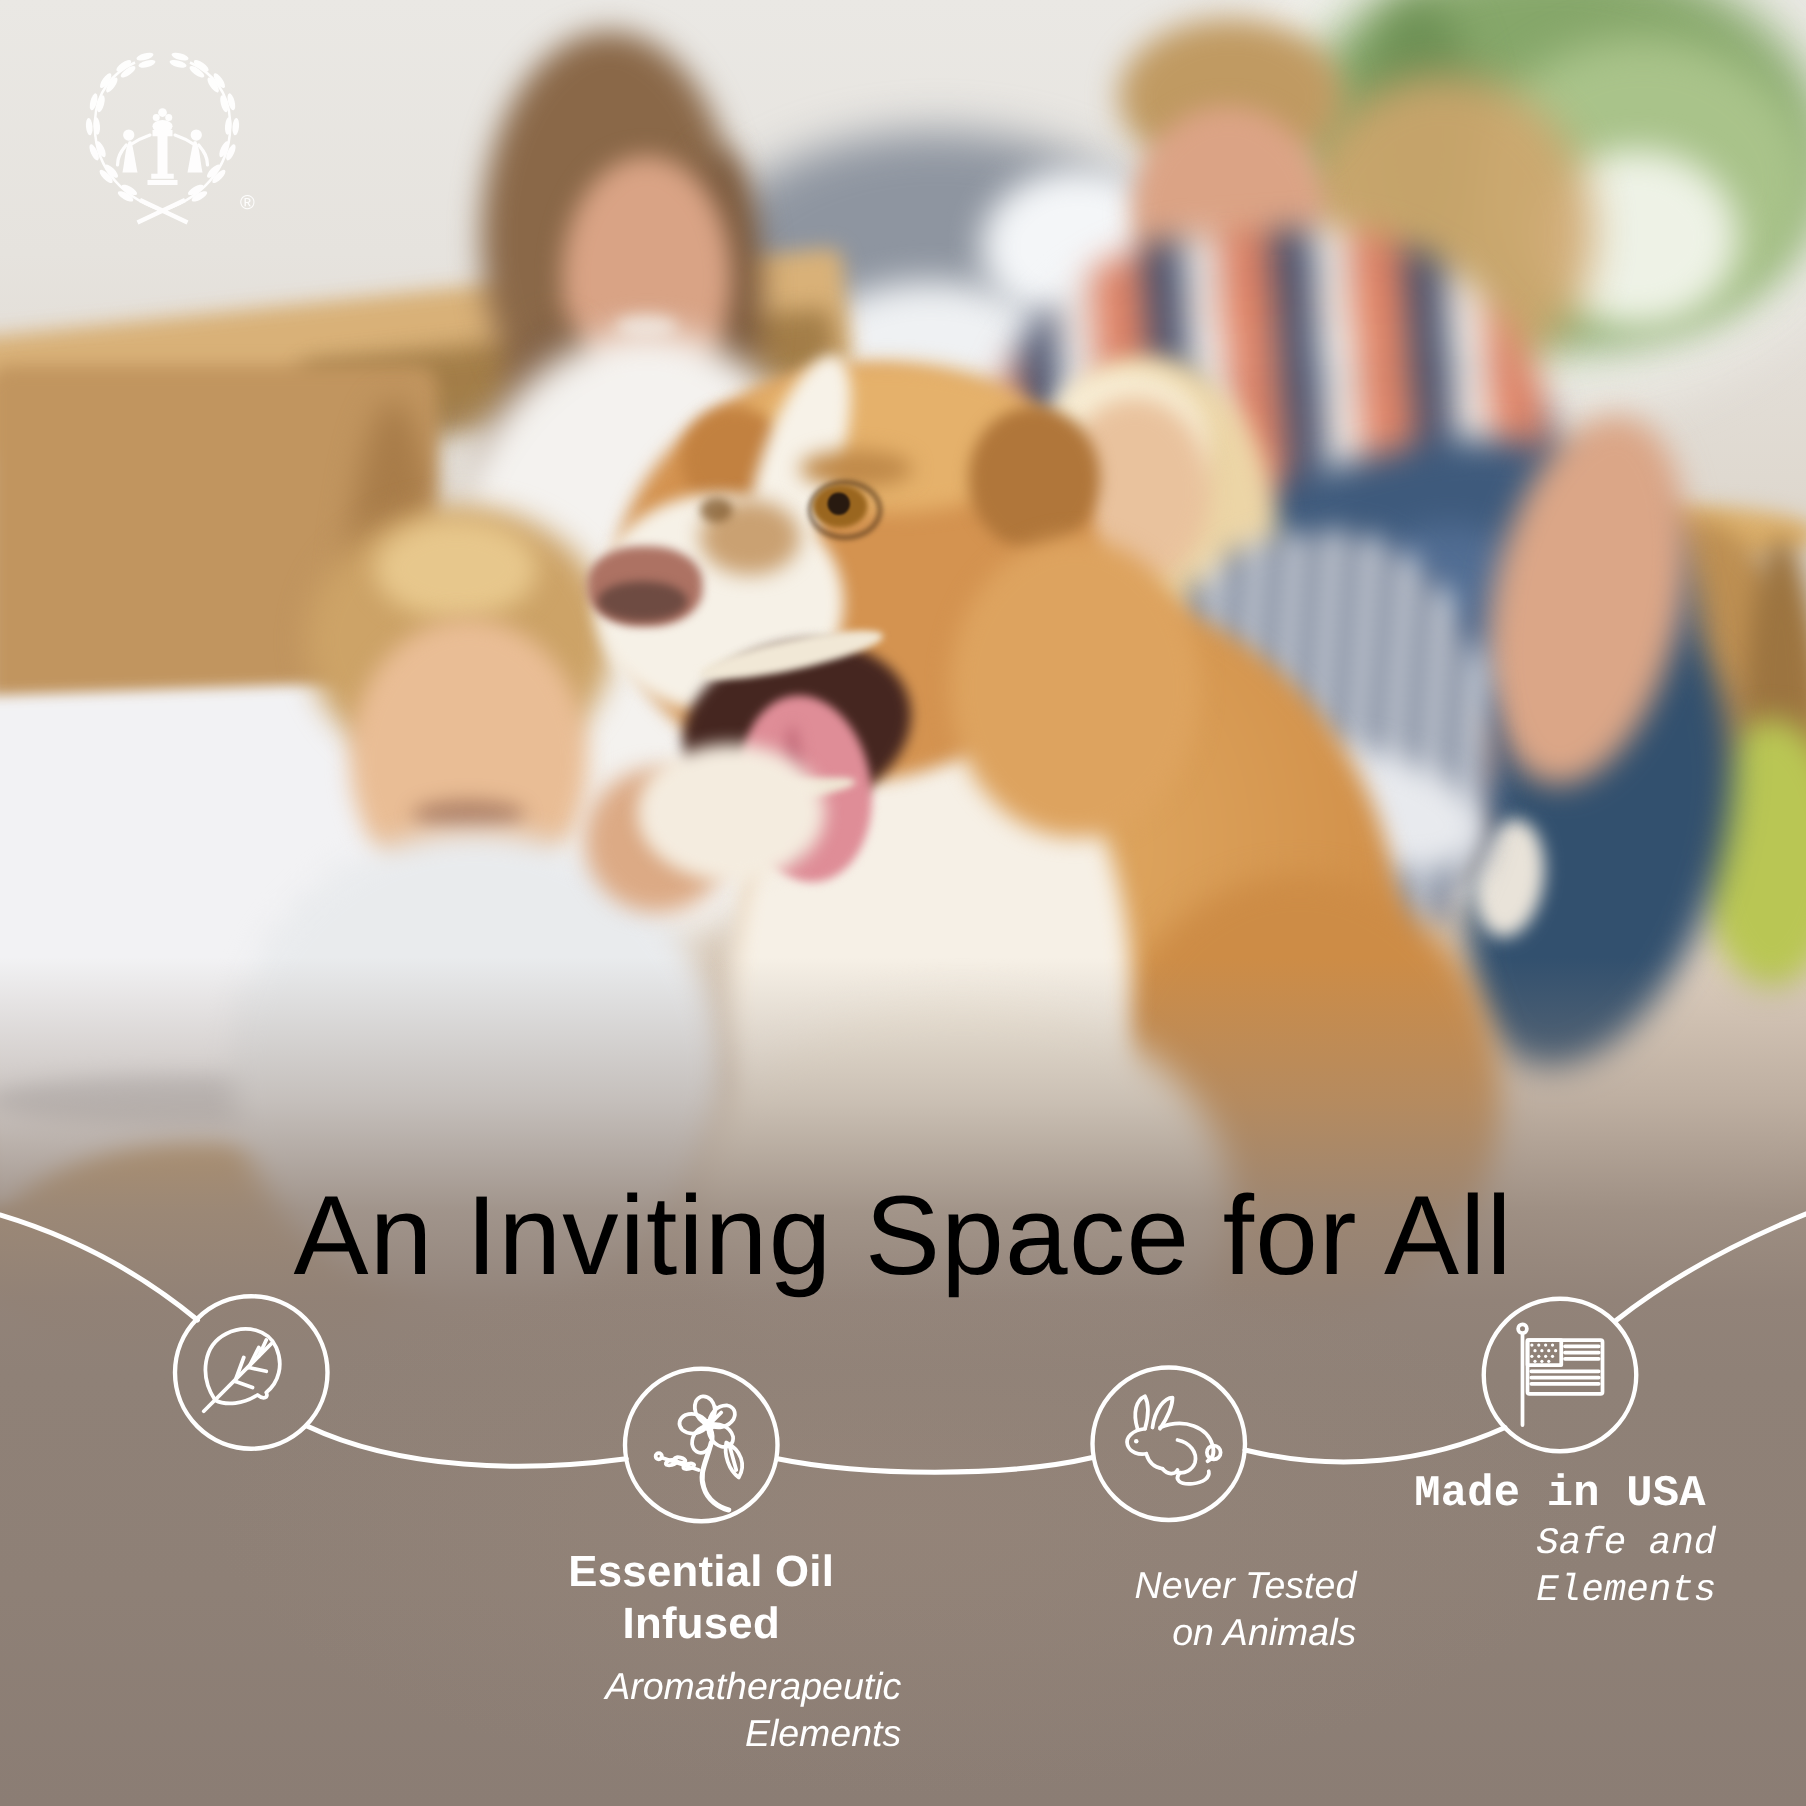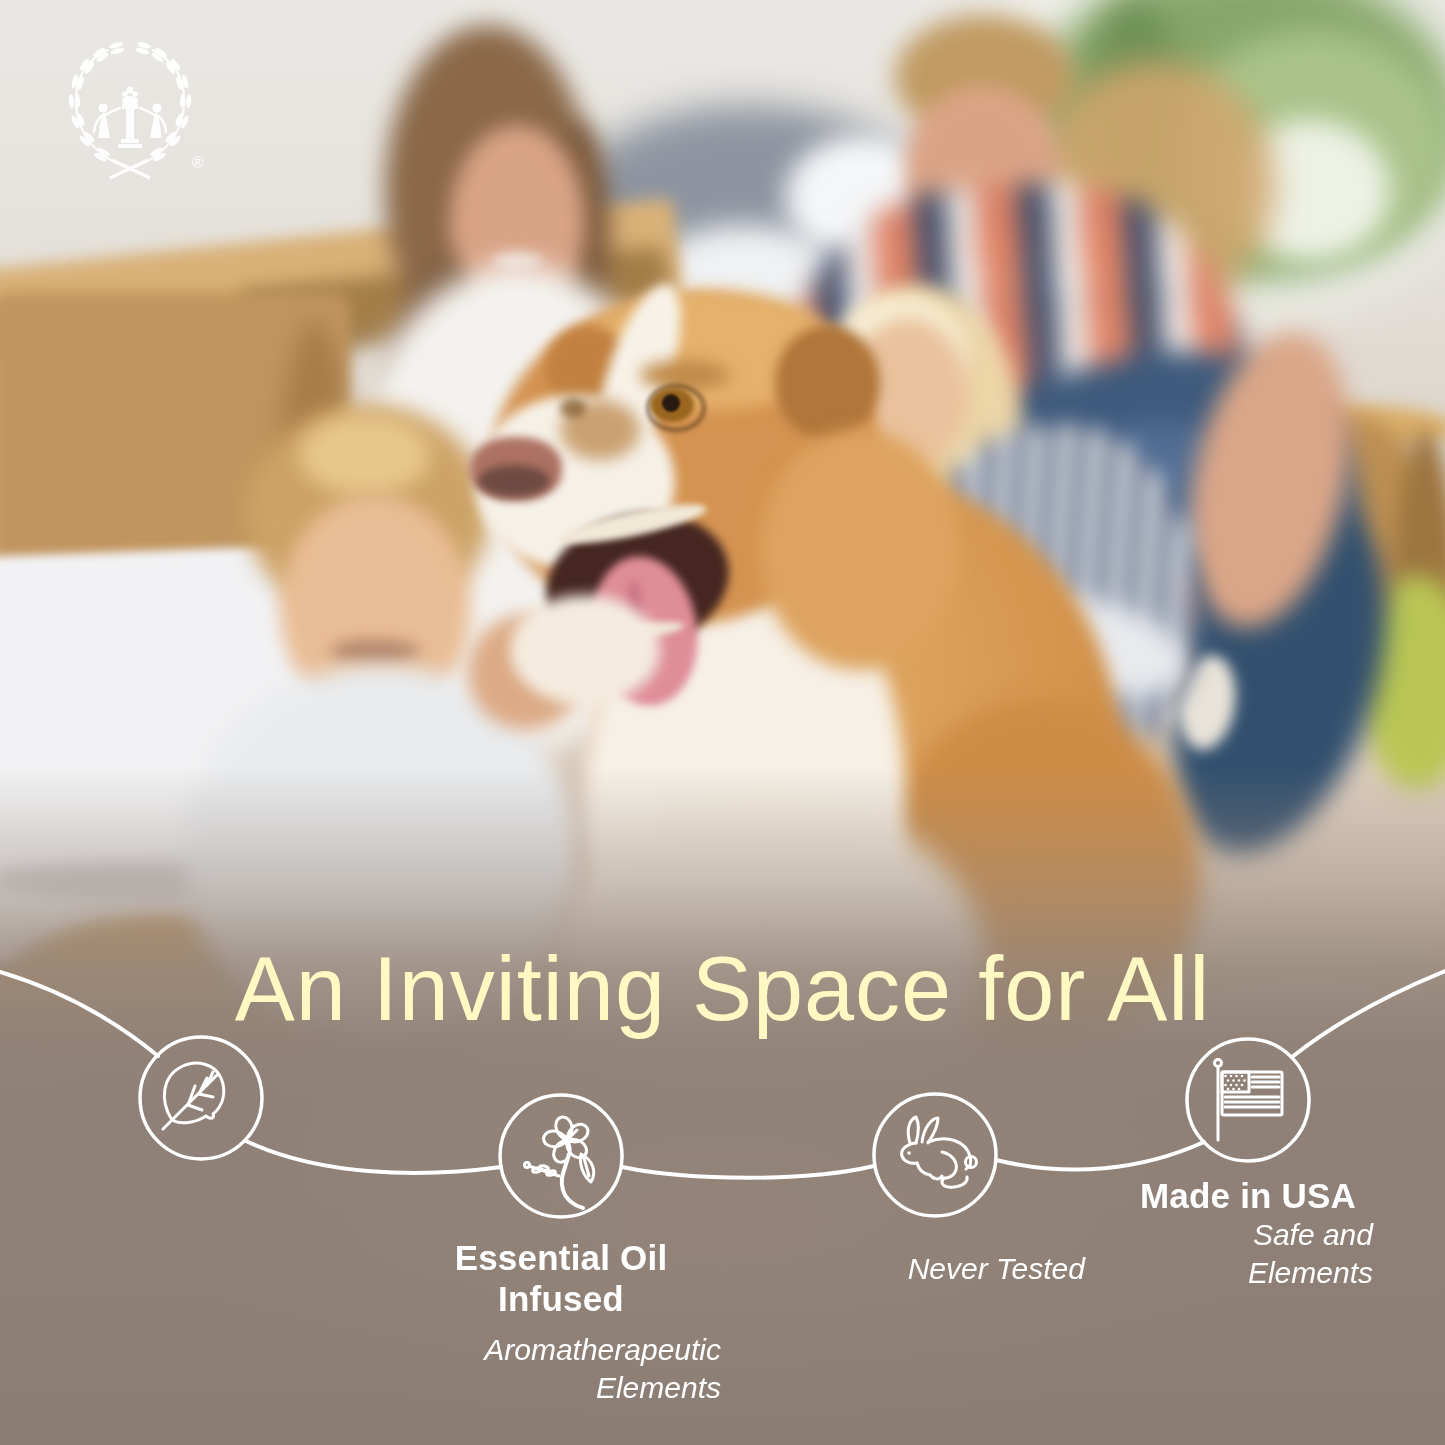--- a/index.html
+++ b/index.html
@@ -16,21 +16,21 @@
     background:
       radial-gradient(55% 22% at 50% 84%, rgba(160,140,126,.30), rgba(160,140,126,0) 70%),
       linear-gradient(180deg,
         rgba(150,135,124,0) 53%,
         rgba(152,137,126,.45) 61%,
         rgba(148,133,122,.85) 67%,
         rgba(144,129,119,.97) 72%,
         #8f8177 76%, #8e8076 88%, #8b7d74 100%);}
   
   .title{position:absolute;left:0;right:0;top:944px;text-align:center;
-    color:#fef9c3;font-size:90px;font-weight:300;letter-spacing:1px;line-height:1;}
+    color:#000000;font-size:90px;font-weight:300;letter-spacing:1px;line-height:1;}
   
   svg.band{position:absolute;left:0;top:0;}
   .feat{position:absolute;text-align:center;color:#fff;}
   .f-title{font-weight:700;font-size:35px;line-height:41px;letter-spacing:.2px;}
   .f-sub{font-style:italic;font-size:30px;line-height:38px;text-align:right;}
   .ln{display:block;}
   .m0{margin-top:2px}.m1{margin-top:12px}.m2{margin-top:13px}.m3{margin-top:0}
   
   svg.logo{position:absolute;left:50px;top:38px;opacity:.96;}
   .regmark{position:absolute;left:192px;top:154px;color:#fff;font-size:16px;opacity:.95;}
@@ -237,24 +237,25 @@
     </div>
     <div class="f-sub m1">
       <span class="ln">Aromatherapeutic</span>
       <span class="ln">Elements</span>
     </div>
   </div>
 
   <div class="feat" style="left:785px;top:1237px;width:300px;">
     <div class="f-sub m2">
       <span class="ln">Never Tested</span>
+      <span class="ln">on Animals</span>
     </div>
   </div>
 
-  <div class="feat" style="left:1123px;top:1175px;width:250px;">
+  <div class="feat" style="left:1123px;top:1175px;width:250px;font-family:Liberation Mono, monospace;">
     <div class="f-title">
       <span class="ln">Made in USA</span>
     </div>
     <div class="f-sub m3">
       <span class="ln">Safe and</span>
       <span class="ln">Elements</span>
     </div>
   </div>
 
   <svg class="logo" width="160" height="150" viewBox="0 0 160 150" fill="#ffffff" stroke="none">

